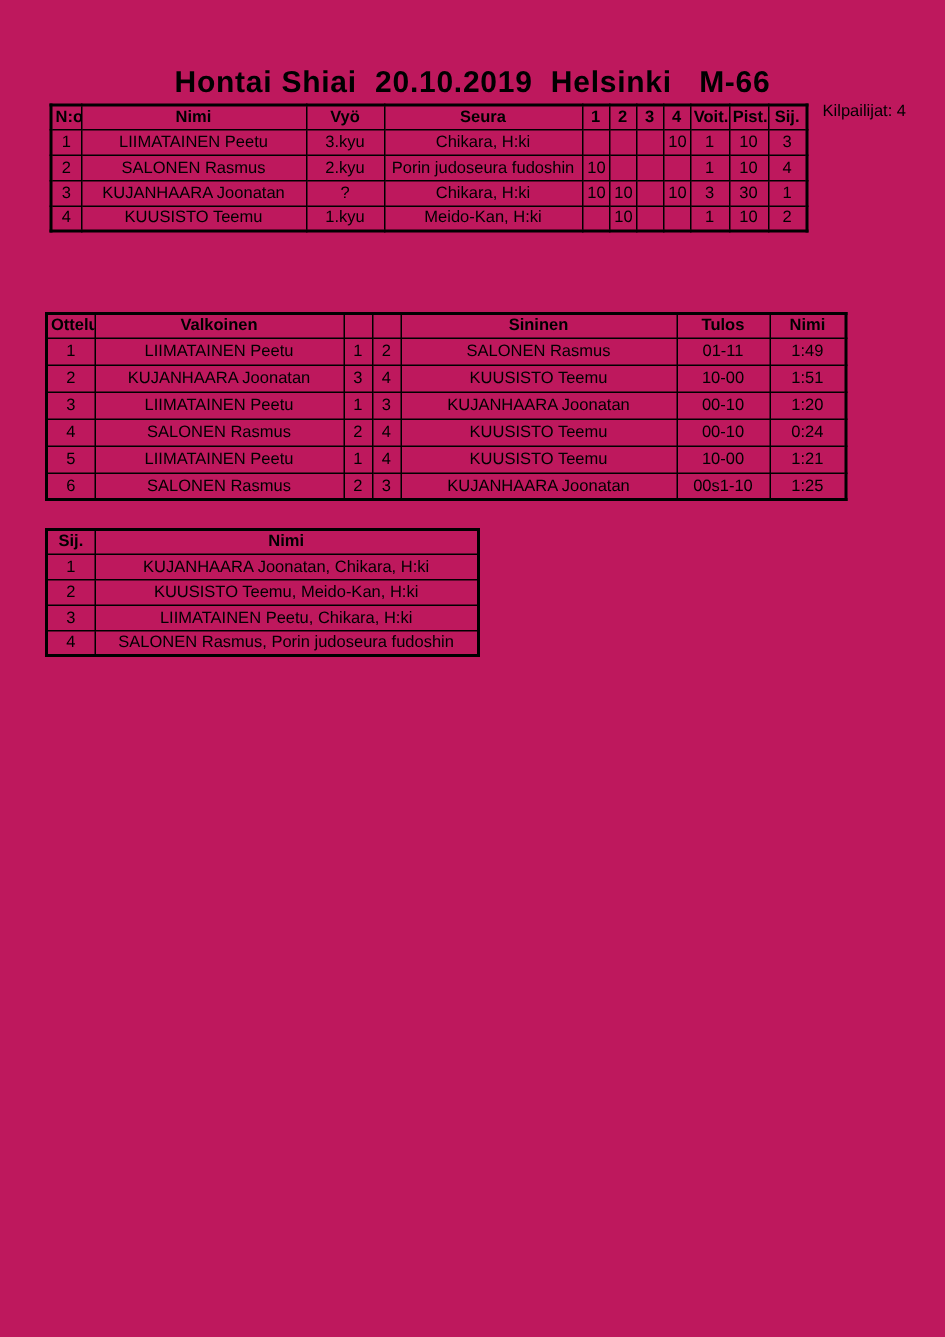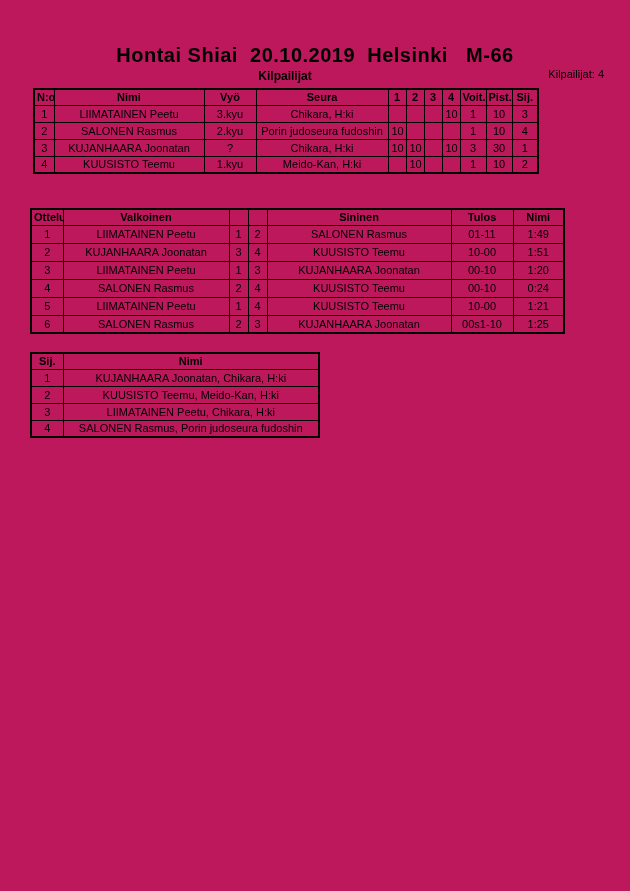--- a/index.html
+++ b/index.html
@@ -88,21 +88,20 @@
 </style>
 </head>
 <body>
 
 <div class="page">
 
   <div class="doc-title">Hontai Shiai  20.10.2019  Helsinki   M-66</div>
   <div class="kilp-count">Kilpailijat: 4</div>
 
   <div class="section" id="sec-kilpailijat">
-    <div class="section-label">Kilpailijat</div>
     <table>
       <colgroup>
         <col class="col-no">
           <col class="col-nimi">
           <col class="col-vyo">
           <col class="col-seura">
         <col class="col-m">
           <col class="col-m">
           <col class="col-m">
           <col class="col-m">

